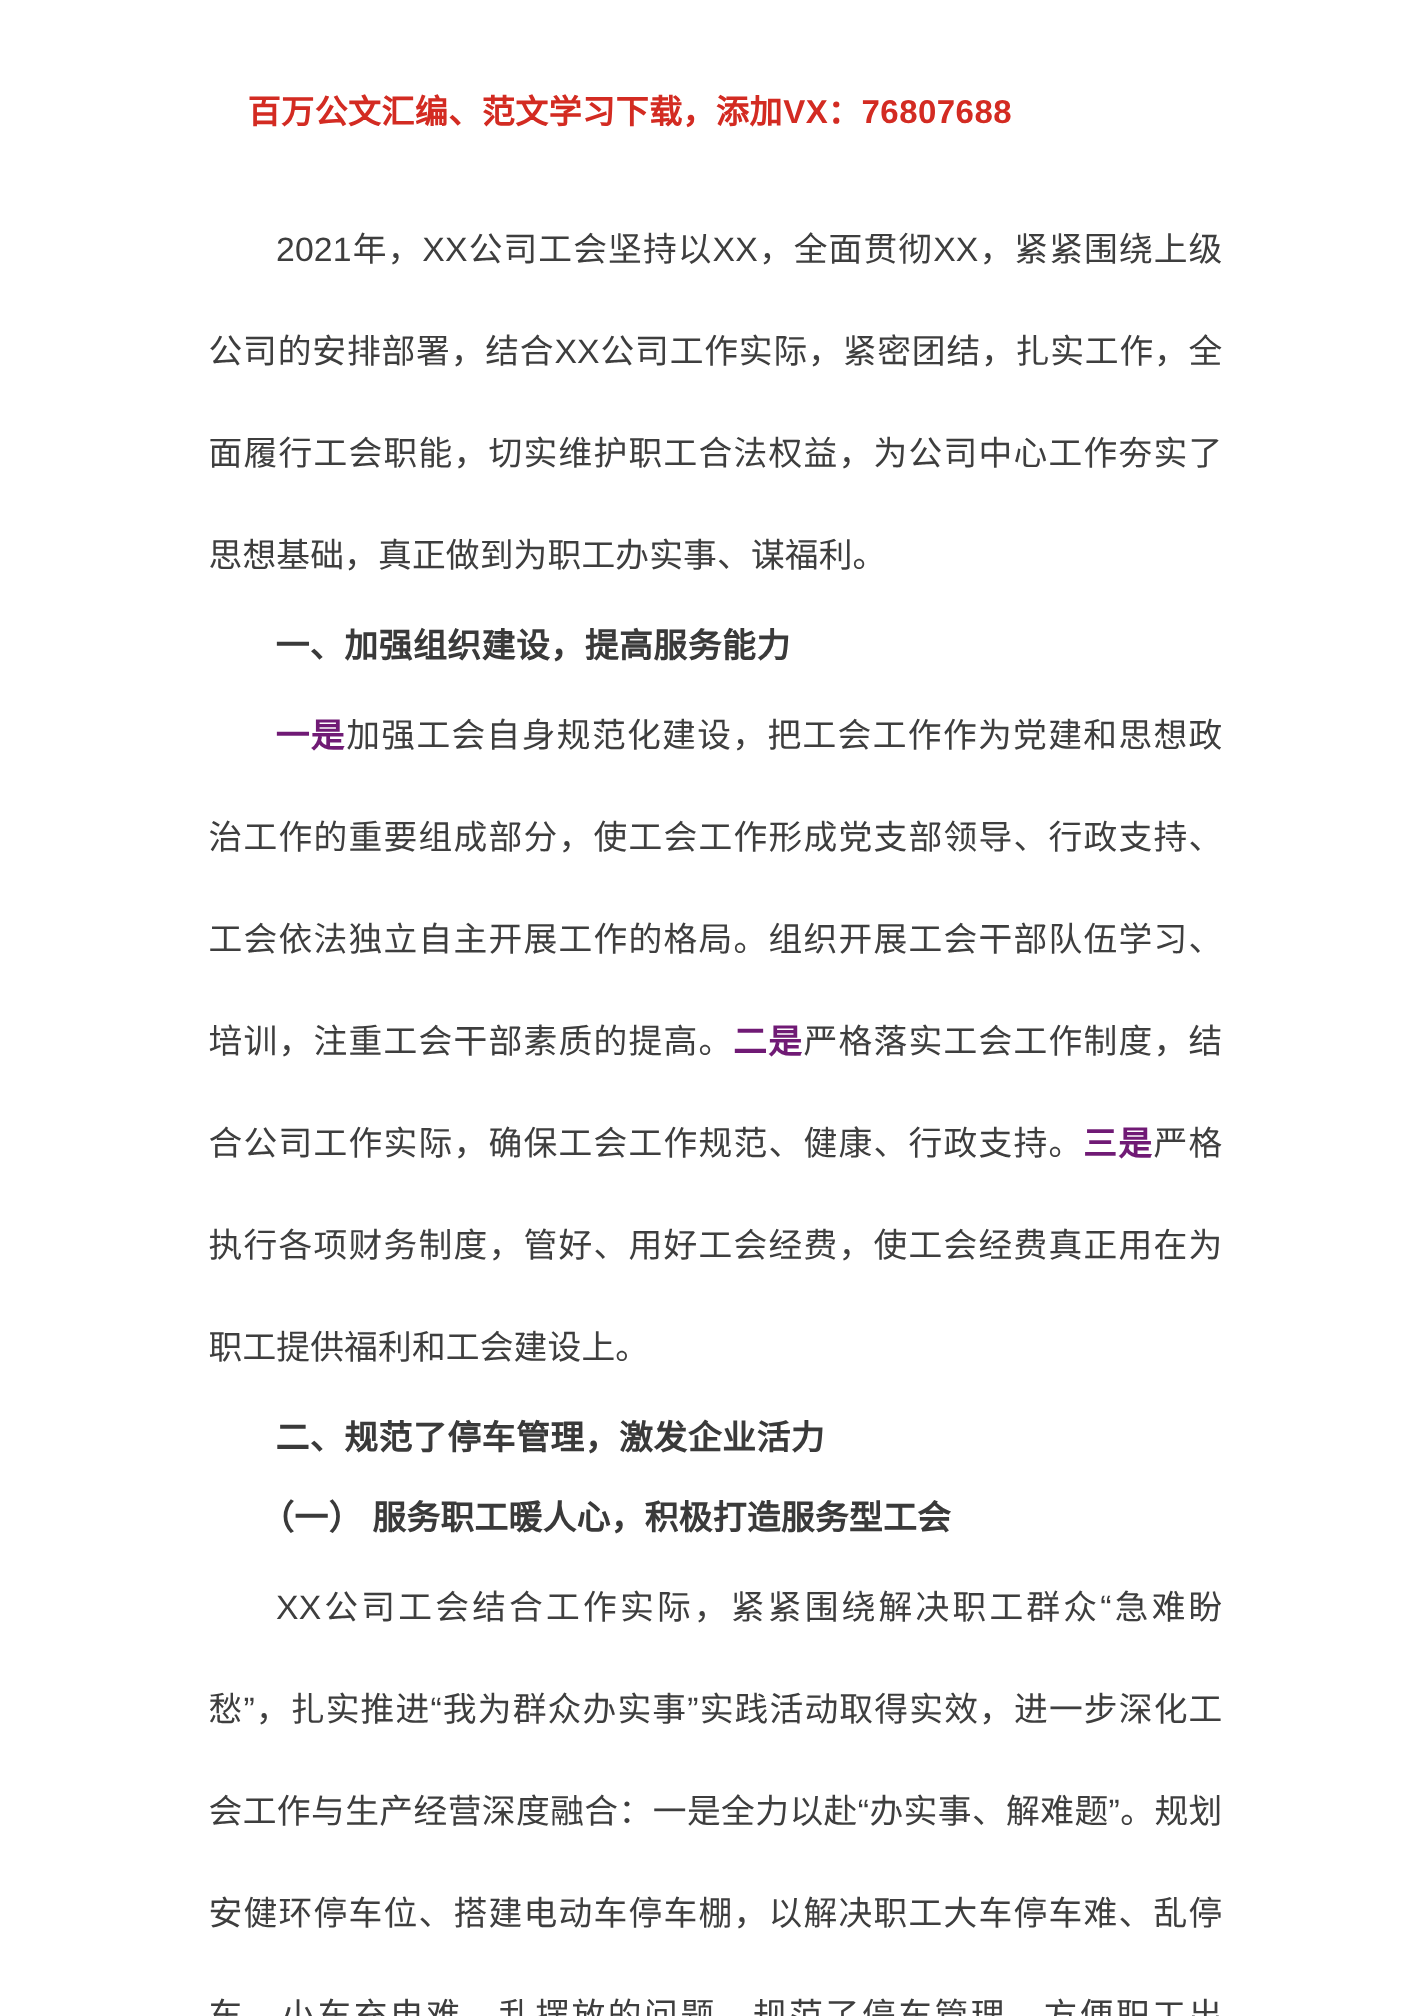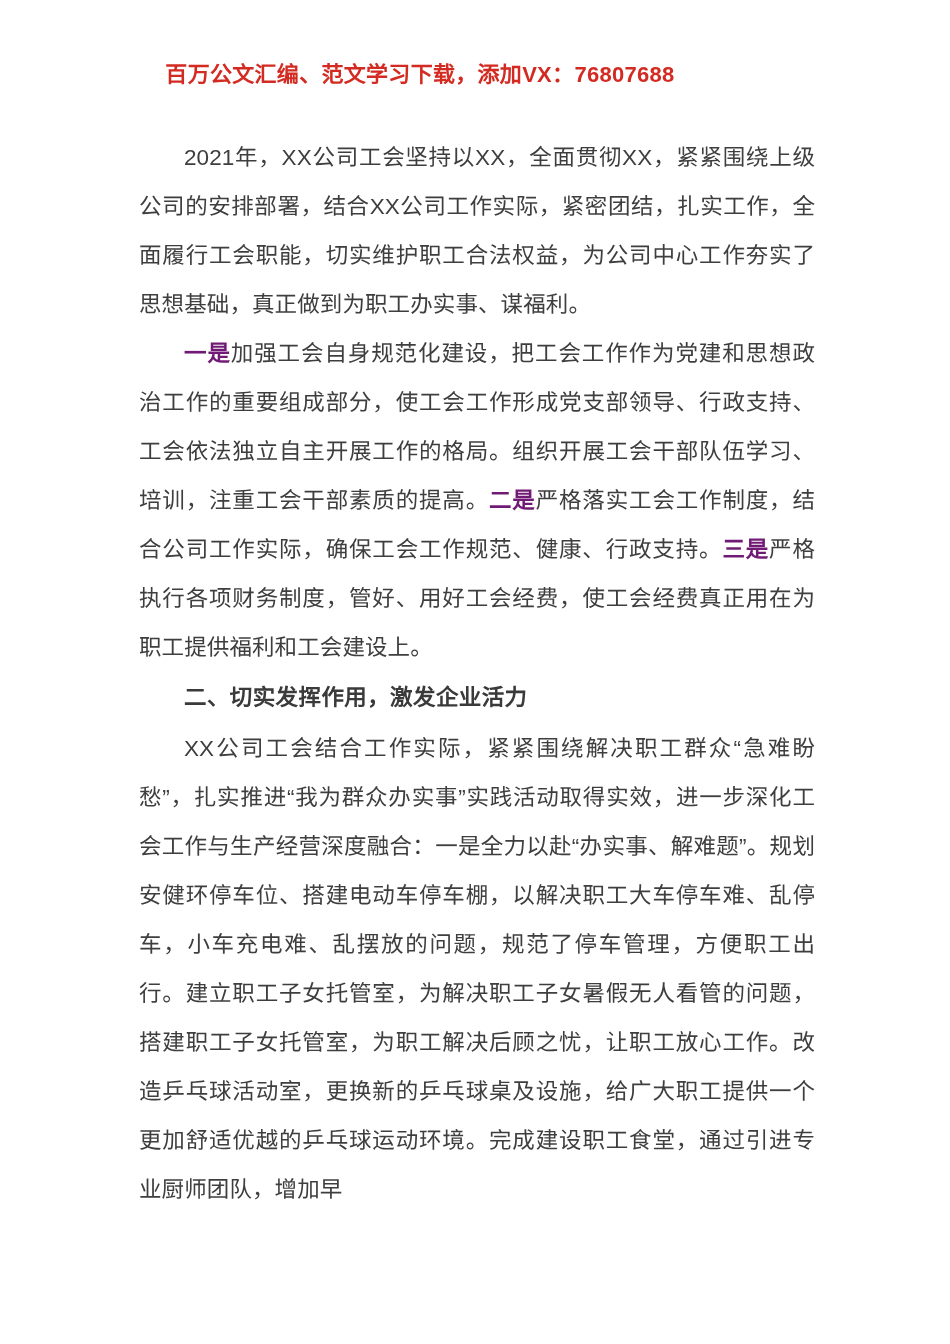--- a/index.html
+++ b/index.html
@@ -41,21 +41,21 @@
   
   .doc-body {
     position: absolute;
     top: 133px;
     left: 139px;
     width: 676px;
   }
 
   .para {
     font-size: 22.5px;
-    line-height: 49px;
+    line-height: 68px;
     color: #3e3e3e;
     text-align: justify;
     text-justify: inter-ideograph;
     margin: 0;
     letter-spacing: 0.1px;
   }
 
   .para.indent {
     text-indent: 2em;
   }
@@ -84,23 +84,25 @@
 <body>
 
 <div class="page">
 
   <div class="promo-header">百万公文汇编、范文学习下载，添加VX：76807688</div>
 
   <div class="doc-body">
 
     <p class="para indent">2021年，XX公司工会坚持以XX，全面贯彻XX，紧紧围绕上级公司的安排部署，结合XX公司工作实际，紧密团结，扎实工作，全面履行工会职能，切实维护职工合法权益，为公司中心工作夯实了思想基础，真正做到为职工办实事、谋福利。</p>
 
+    <p class="heading">一、加强组织建设，提高服务能力</p>
 
     <p class="para indent"><span class="bold-run">一是</span><span>加强工会自身规范化建设，把工会工作作为党建和思想政治工作的重要组成部分，使工会工作形成党支部领导、行政支持、工会依法独立自主开展工作的格局。组织开展工会干部队伍学习、培训，注重工会干部素质的提高。</span><span class="bold-run">二是</span><span>严格落实工会工作制度，结合公司工作实际，确保工会工作规范、健康、行政支持。</span><span class="bold-run">三是</span><span>严格执行各项财务制度，管好、用好工会经费，使工会经费真正用在为职工提供福利和工会建设上。</span></p>
 
-    <p class="heading">二、切实发挥作用，激发企业活力</p>
+    <p class="heading">二、规范了停车管理，激发企业活力</p>
 
+    <p class="heading sub">（一） 服务职工暖人心，积极打造服务型工会</p>
 
     <p class="para indent">XX公司工会结合工作实际，紧紧围绕解决职工群众“急难盼愁”，扎实推进“我为群众办实事”实践活动取得实效，进一步深化工会工作与生产经营深度融合：一是全力以赴“办实事、解难题”。规划安健环停车位、搭建电动车停车棚，以解决职工大车停车难、乱停车，小车充电难、乱摆放的问题，规范了停车管理，方便职工出行。建立职工子女托管室，为解决职工子女暑假无人看管的问题，搭建职工子女托管室，为职工解决后顾之忧，让职工放心工作。改造乒乓球活动室，更换新的乒乓球桌及设施，给广大职工提供一个更加舒适优越的乒乓球运动环境。完成建设职工食堂，通过引进专业厨师团队，增加早</p>
 
   </div>
 
 </div>
 
 </body></html>

